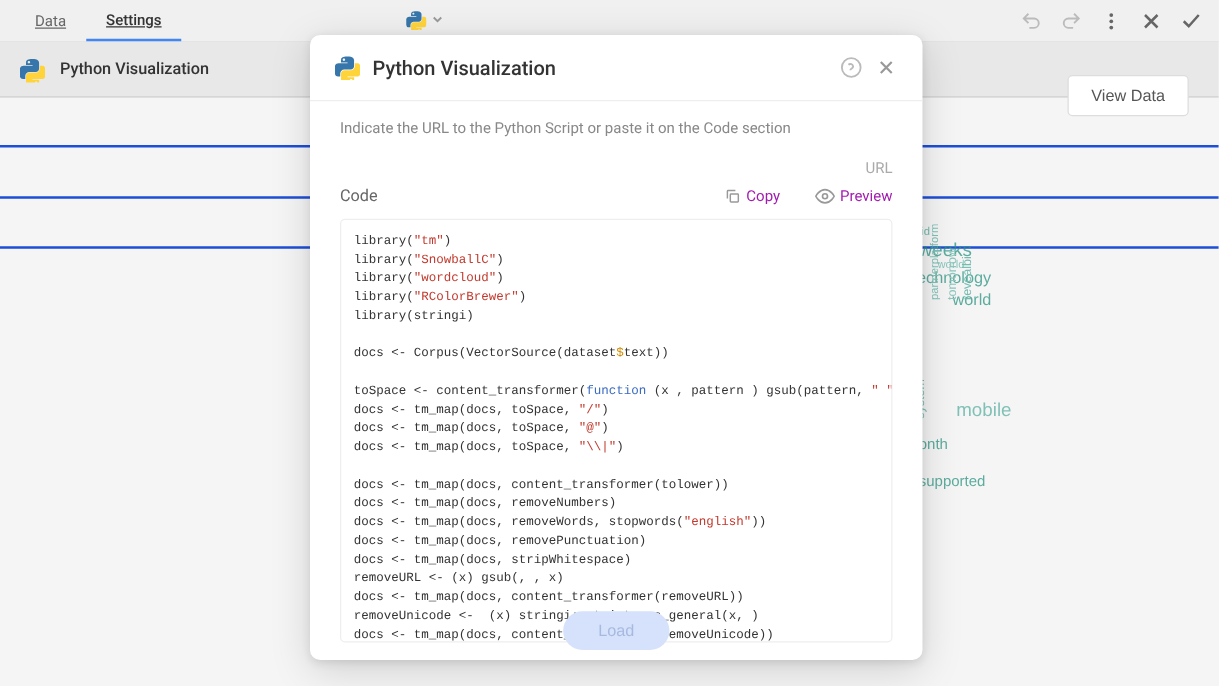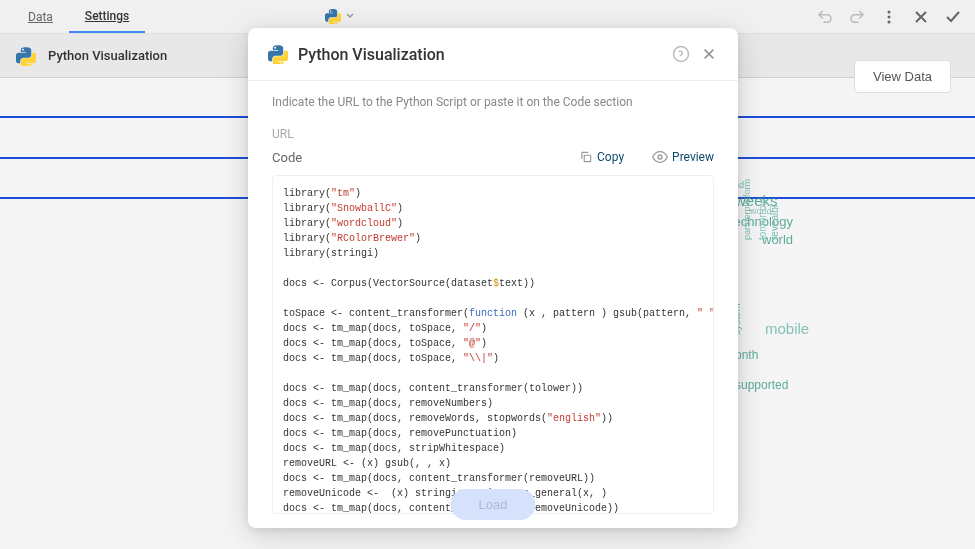--- a/index.html
+++ b/index.html
@@ -177,20 +177,21 @@
     }
     .modal-subtitle {
       font-size: 12px;
       color: #888;
       margin-bottom: 18px;
     }
     .field-label {
       font-size: 12px;
       color: #aaa;
       margin-bottom: 8px;
+      text-align: right;
     }
     .url-input {
       width: 100%;
       padding: 12px 14px;
       border: 1px solid #e8e8e8;
       border-radius: 4px;
       font-size: 12px;
       color: #333;
       background: #fafafa;
       margin-bottom: 18px;
@@ -207,21 +208,21 @@
     .code-label {
       font-size: 13px;
       color: #666;
       flex: 1;
     }
     .code-action {
       display: flex;
       align-items: center;
       gap: 4px;
       font-size: 12px;
-      color: #0c4a6e;
+      color: #a21caf;
       margin-left: 16px;
       cursor: pointer;
     }
     .code-box {
       border: 1px solid #eee;
       border-radius: 4px;
       padding: 10px;
       font-family: "Courier New", monospace;
       font-size: 10px;
       line-height: 1.5;

